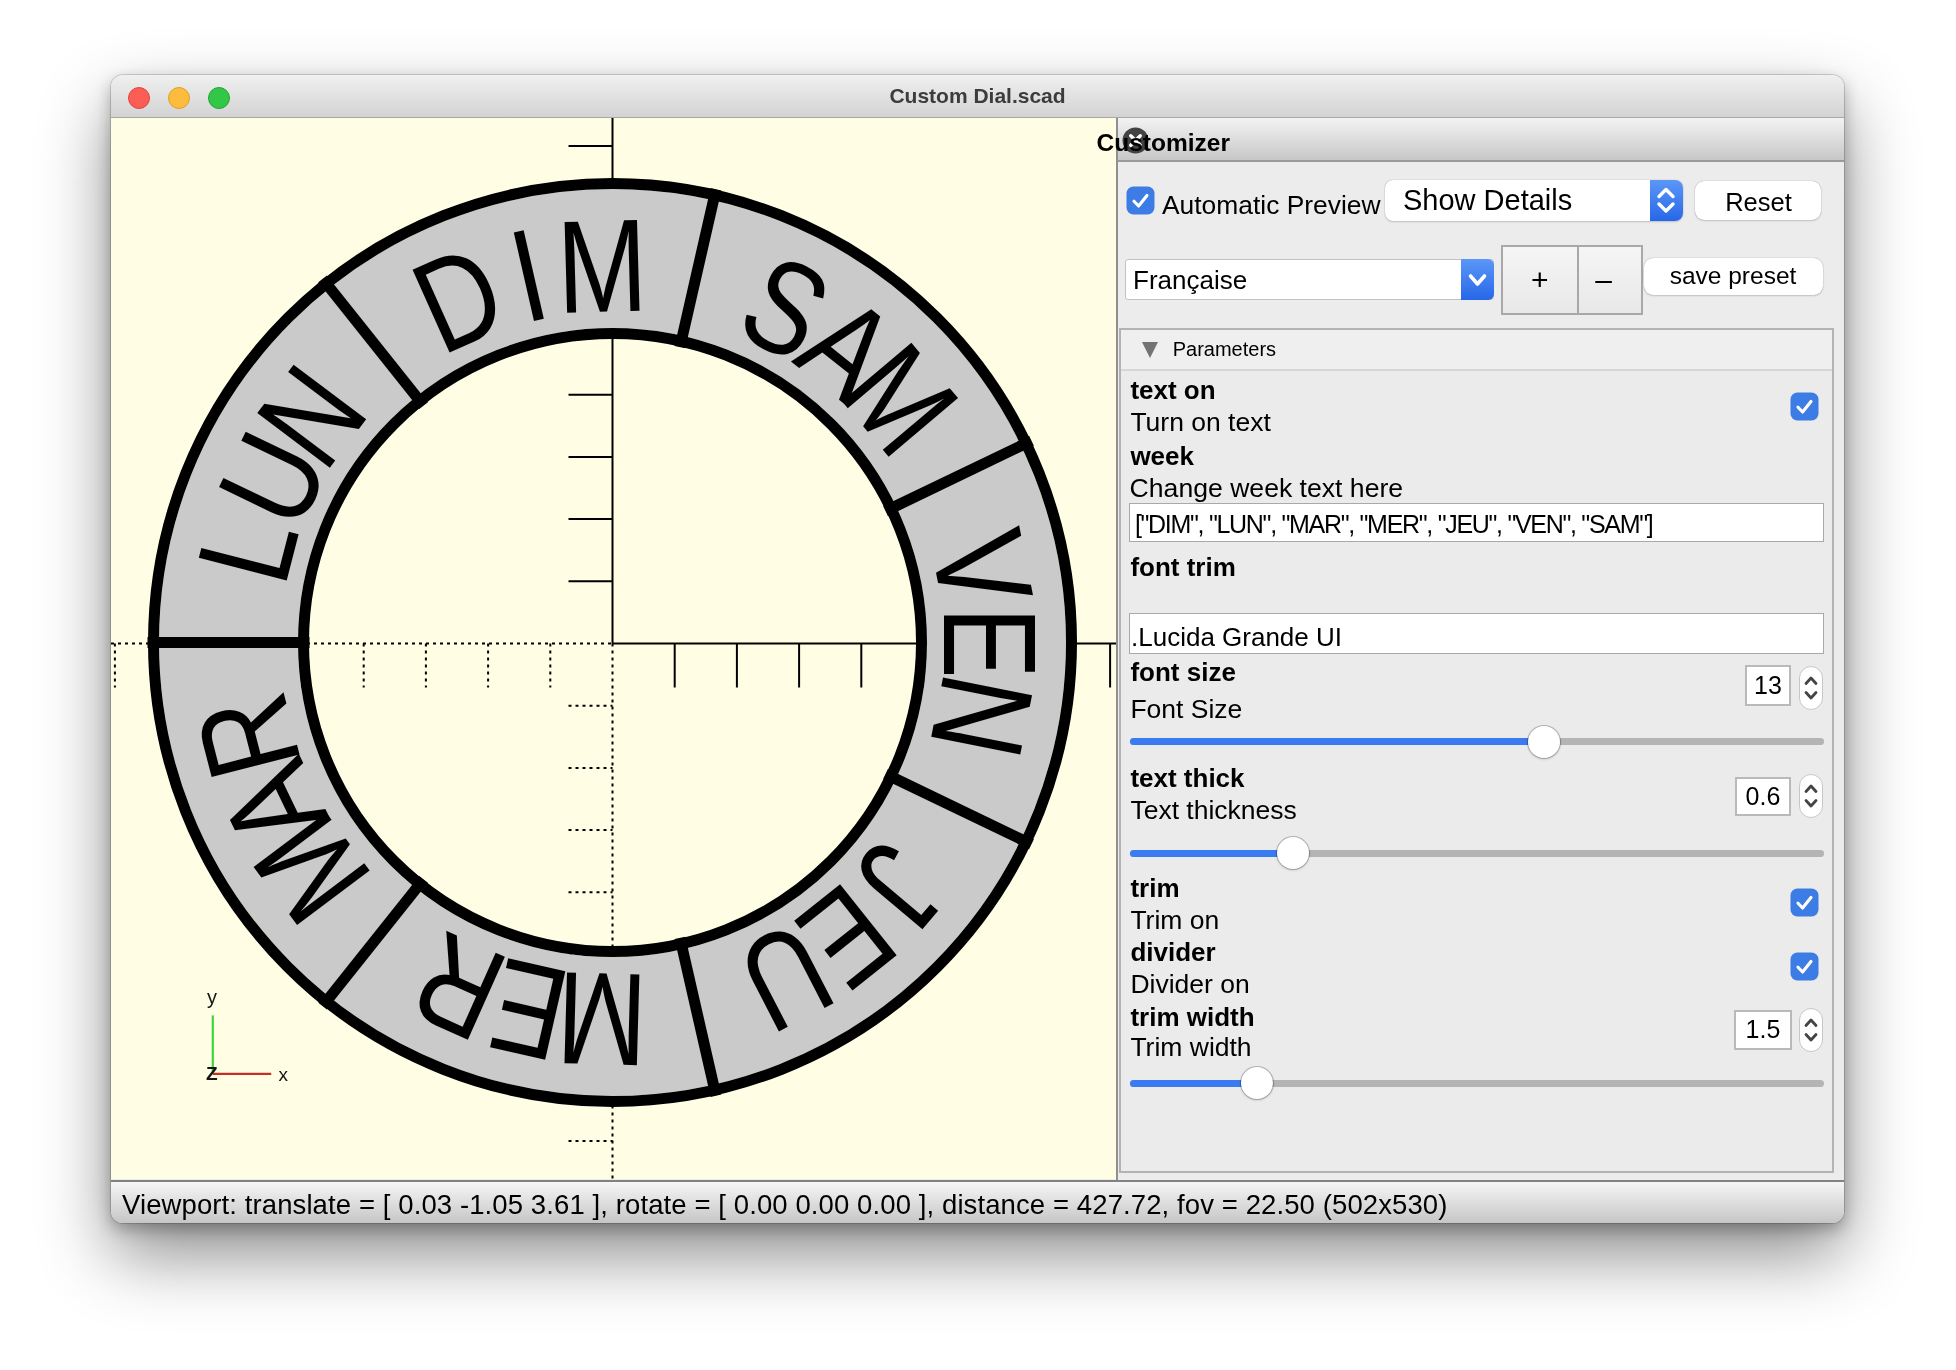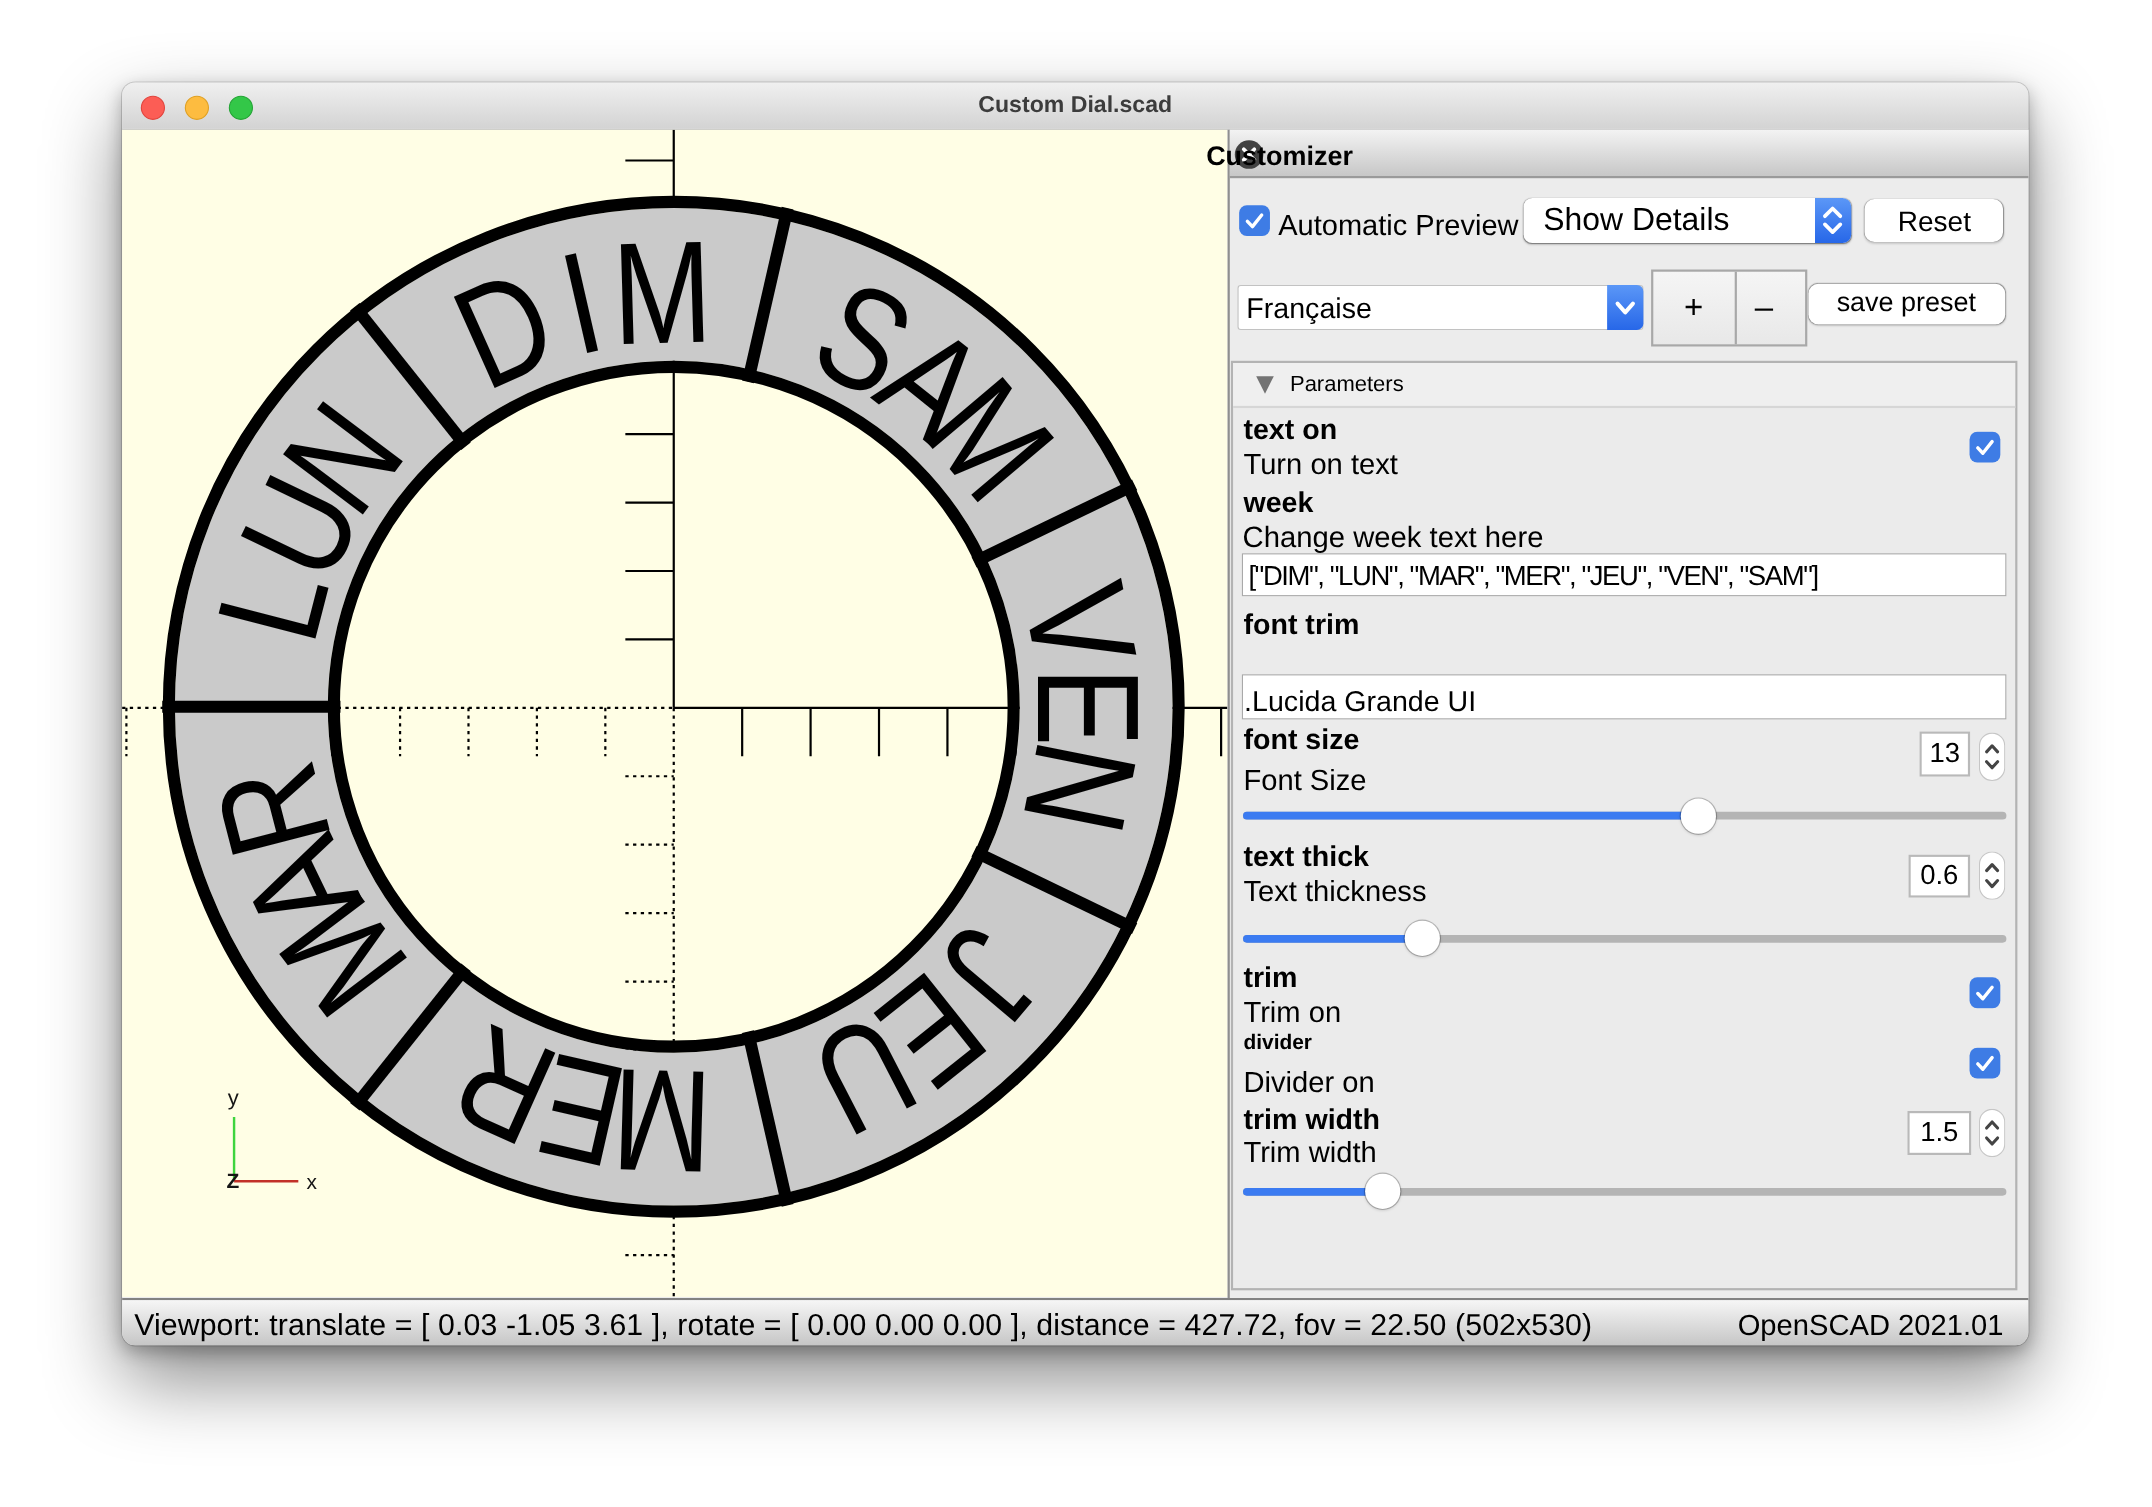--- a/index.html
+++ b/index.html
@@ -187,34 +187,33 @@
 <div class="abs txt" style="left:1019.4px; top:722.07px; font-size:26.5px; line-height:1;">Text thickness</div>
 <div class="abs" style="left:1019px; top:774.5px; width:694px; height:7px; background:#b4b4b4; border-radius:3.5px;"></div>
     <div class="abs" style="left:1019px; top:774.5px; width:163px; height:7px; background:#3b7bf1; border-radius:3.5px 0 0 3.5px;"></div>
     <div class="abs" style="left:1166px; top:762px; width:32px; height:32px; border-radius:50%; background:#fff; box-shadow:0 0 0 1px rgba(0,0,0,0.22), 0 1px 3px rgba(0,0,0,0.2);"></div>
 <div class="abs txt" style="left:1019.4px; top:800.49px; font-size:26px; line-height:1; font-weight:700;">trim</div>
 <div class="abs" style="left:1679px; top:813px; width:29px; height:29px;"><svg width="29" height="29" viewBox="0 0 29 29">
         <rect x="0.5" y="0.5" width="28" height="28" rx="7" fill="#3e7ce5"></rect>
         <path d="M8 15.2 L12.6 20 L21 9.5" stroke="#fff" stroke-width="3.1" fill="none" stroke-linecap="round" stroke-linejoin="round"></path>
       </svg></div>
 <div class="abs txt" style="left:1019.4px; top:832.27px; font-size:26.5px; line-height:1;">Trim on</div>
-<div class="abs txt" style="left:1019.4px; top:864.39px; font-size:19px; line-height:1; font-weight:700;">divider</div>
+<div class="abs txt" style="left:1019.4px; top:864.39px; font-size:26px; line-height:1; font-weight:700;">divider</div>
 <div class="abs" style="left:1679px; top:877px; width:29px; height:29px;"><svg width="29" height="29" viewBox="0 0 29 29">
         <rect x="0.5" y="0.5" width="28" height="28" rx="7" fill="#3e7ce5"></rect>
         <path d="M8 15.2 L12.6 20 L21 9.5" stroke="#fff" stroke-width="3.1" fill="none" stroke-linecap="round" stroke-linejoin="round"></path>
       </svg></div>
 <div class="abs txt" style="left:1019.4px; top:895.77px; font-size:26.5px; line-height:1;">Divider on</div>
 <div class="abs txt" style="left:1019.4px; top:928.99px; font-size:26px; line-height:1; font-weight:700;">trim width</div>
 <div class="abs" style="left:1623px; top:935px; width:58px; height:40px; background:#fff; border:2px solid #b9b9b9;"></div>
 <div class="abs txt" style="left:1252px; width:800px; text-align:center; top:942.44px; font-size:25px; line-height:1;">1.5</div>
 <div class="abs" style="left:1688px; top:933px; width:24px; height:44px;"><svg width="24" height="44" viewBox="0 0 24 44">
         <rect x="0.5" y="0.5" width="23" height="43" rx="11.5" fill="#fff" stroke="#c6c6c6" stroke-width="1"></rect>
         <polyline points="7,17.5 12,12 17,17.5" stroke="#444" stroke-width="2.8" fill="none" stroke-linecap="round" stroke-linejoin="round"></polyline>
         <polyline points="7,26.5 12,32 17,26.5" stroke="#444" stroke-width="2.8" fill="none" stroke-linecap="round" stroke-linejoin="round"></polyline>
       </svg></div>
 <div class="abs txt" style="left:1019.4px; top:959.17px; font-size:26.5px; line-height:1;">Trim width</div>
 <div class="abs" style="left:1019px; top:1004.9px; width:694px; height:7px; background:#b4b4b4; border-radius:3.5px;"></div>
     <div class="abs" style="left:1019px; top:1004.9px; width:127px; height:7px; background:#3b7bf1; border-radius:3.5px 0 0 3.5px;"></div>
     <div class="abs" style="left:1130px; top:992.4px; width:32px; height:32px; border-radius:50%; background:#fff; box-shadow:0 0 0 1px rgba(0,0,0,0.22), 0 1px 3px rgba(0,0,0,0.2);"></div>
 <div class="abs" id="statusbar"></div>
 <div class="abs txt" style="left:11px; top:1115.72px; font-size:27.5px; line-height:1; letter-spacing:0.1px;">Viewport: translate = [ 0.03 -1.05 3.61 ], rotate = [ 0.00 0.00 0.00 ], distance = 427.72, fov = 22.50 (502x530)</div>
-<div class="abs txt" style="left:910.3px; width:800px; text-align:right; top:1116.57px; font-size:26.5px; line-height:1;">OpenSCAD 2021.01</div>
 </div>
 
 </body></html>

